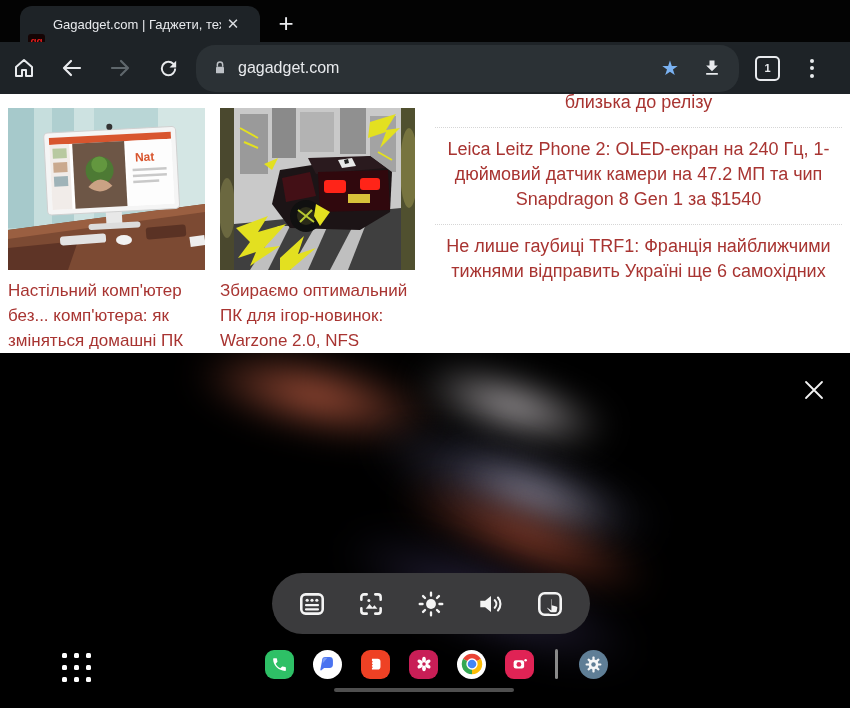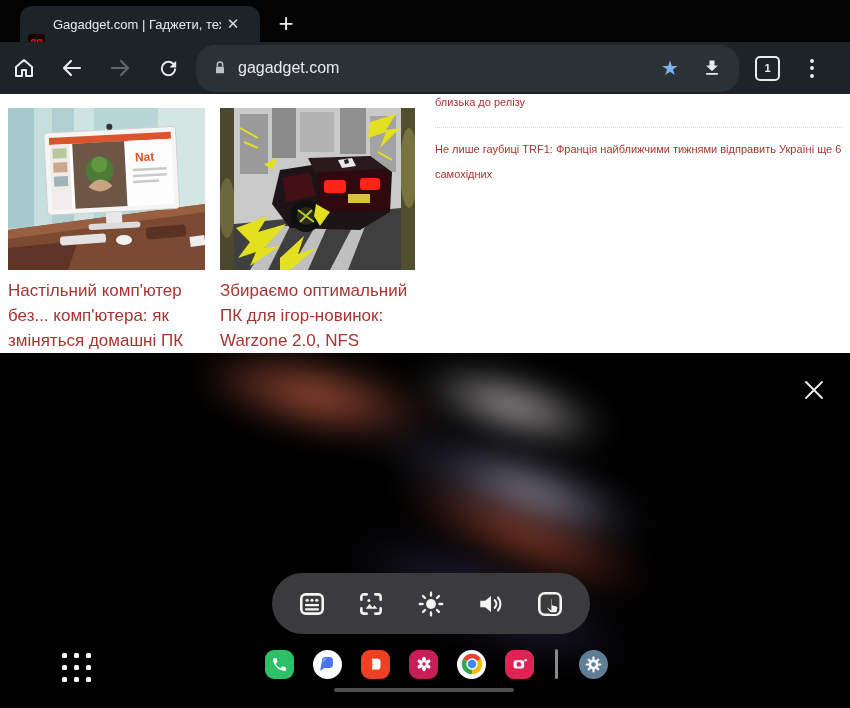--- a/index.html
+++ b/index.html
@@ -33,21 +33,21 @@
   .menu3 i{width:4px;height:4px;border-radius:50%;background:#e8eaed;}
 
   
   .content{position:absolute;left:0;top:94px;width:850px;height:259px;background:var(--content_bg,#fff);overflow:hidden;}
   .card{position:absolute;top:14px;}
   .card-left{left:8px;width:197px;}
   .card-mid{left:220px;width:195px;}
   .thumb{width:100%;height:162px;display:block;}
   .card-title{margin-top:8px;color:var(--link_red,#a83431);font-size:17px;line-height:25px;}
   .right-col{position:absolute;left:435px;top:0;width:407px;}
-  .r-item{color:var(--link_red,#a83431);font-size:11px;line-height:25px;padding:9px 0 12px 0;}
+  .r-item{color:var(--link_red,#a83431);font-size:18px;line-height:25px;padding:9px 0 12px 0;text-align:center;}
   .r-item + .r-item{border-top:1.5px dotted var(--divider_gray,#d6d6d6);}
   .r-first{margin-top:-13px;}
 
   
   .overlay{position:absolute;left:0;top:353px;width:850px;height:355px;background:#000;overflow:hidden;}
   .blob{position:absolute;border-radius:50%;filter:blur(17px);}
   .b1{left:150px;top:-5px;width:330px;height:95px;transform:rotate(12deg);
       background:radial-gradient(closest-side,rgba(195,95,68,.95),rgba(195,95,68,0) 75%);}
   .b2{left:385px;top:22px;width:255px;height:62px;transform:rotate(16deg);
       background:radial-gradient(closest-side,rgba(238,231,235,.97),rgba(238,231,235,0) 78%);}
@@ -222,20 +222,21 @@
           <polygon points="96,96 110,104 100,118 94,108"></polygon>
           <polygon points="44,56 58,50 52,62"></polygon>
         </g>
         <path d="M20 20 l18 10 M24 34 l14 6 M158 44 l14 8" stroke="#e3e020" stroke-width="2"></path>
       </svg>
       <div class="card-title">Збираємо оптимальний ПК для ігор-новинок: Warzone 2.0, NFS Unbound, Callisto</div>
     </div>
 
     <div class="right-col">
       <div class="r-item r-first">близька до релізу</div>
+      <div class="r-item">Leica Leitz Phone 2: OLED-екран на 240 Гц, 1-дюймовий датчик камери на 47.2 МП та чип Snapdragon 8 Gen 1 за $1540</div>
       <div class="r-item">Не лише гаубиці TRF1: Франція найближчими тижнями відправить Україні ще 6 самохідних</div>
     </div>
   </div>
 
   <div class="overlay">
     <div class="blob b1"></div>
     <div class="blob b2"></div>
     <div class="blob b3"></div>
     <div class="blob b4"></div>
     <div class="blob b5"></div>

